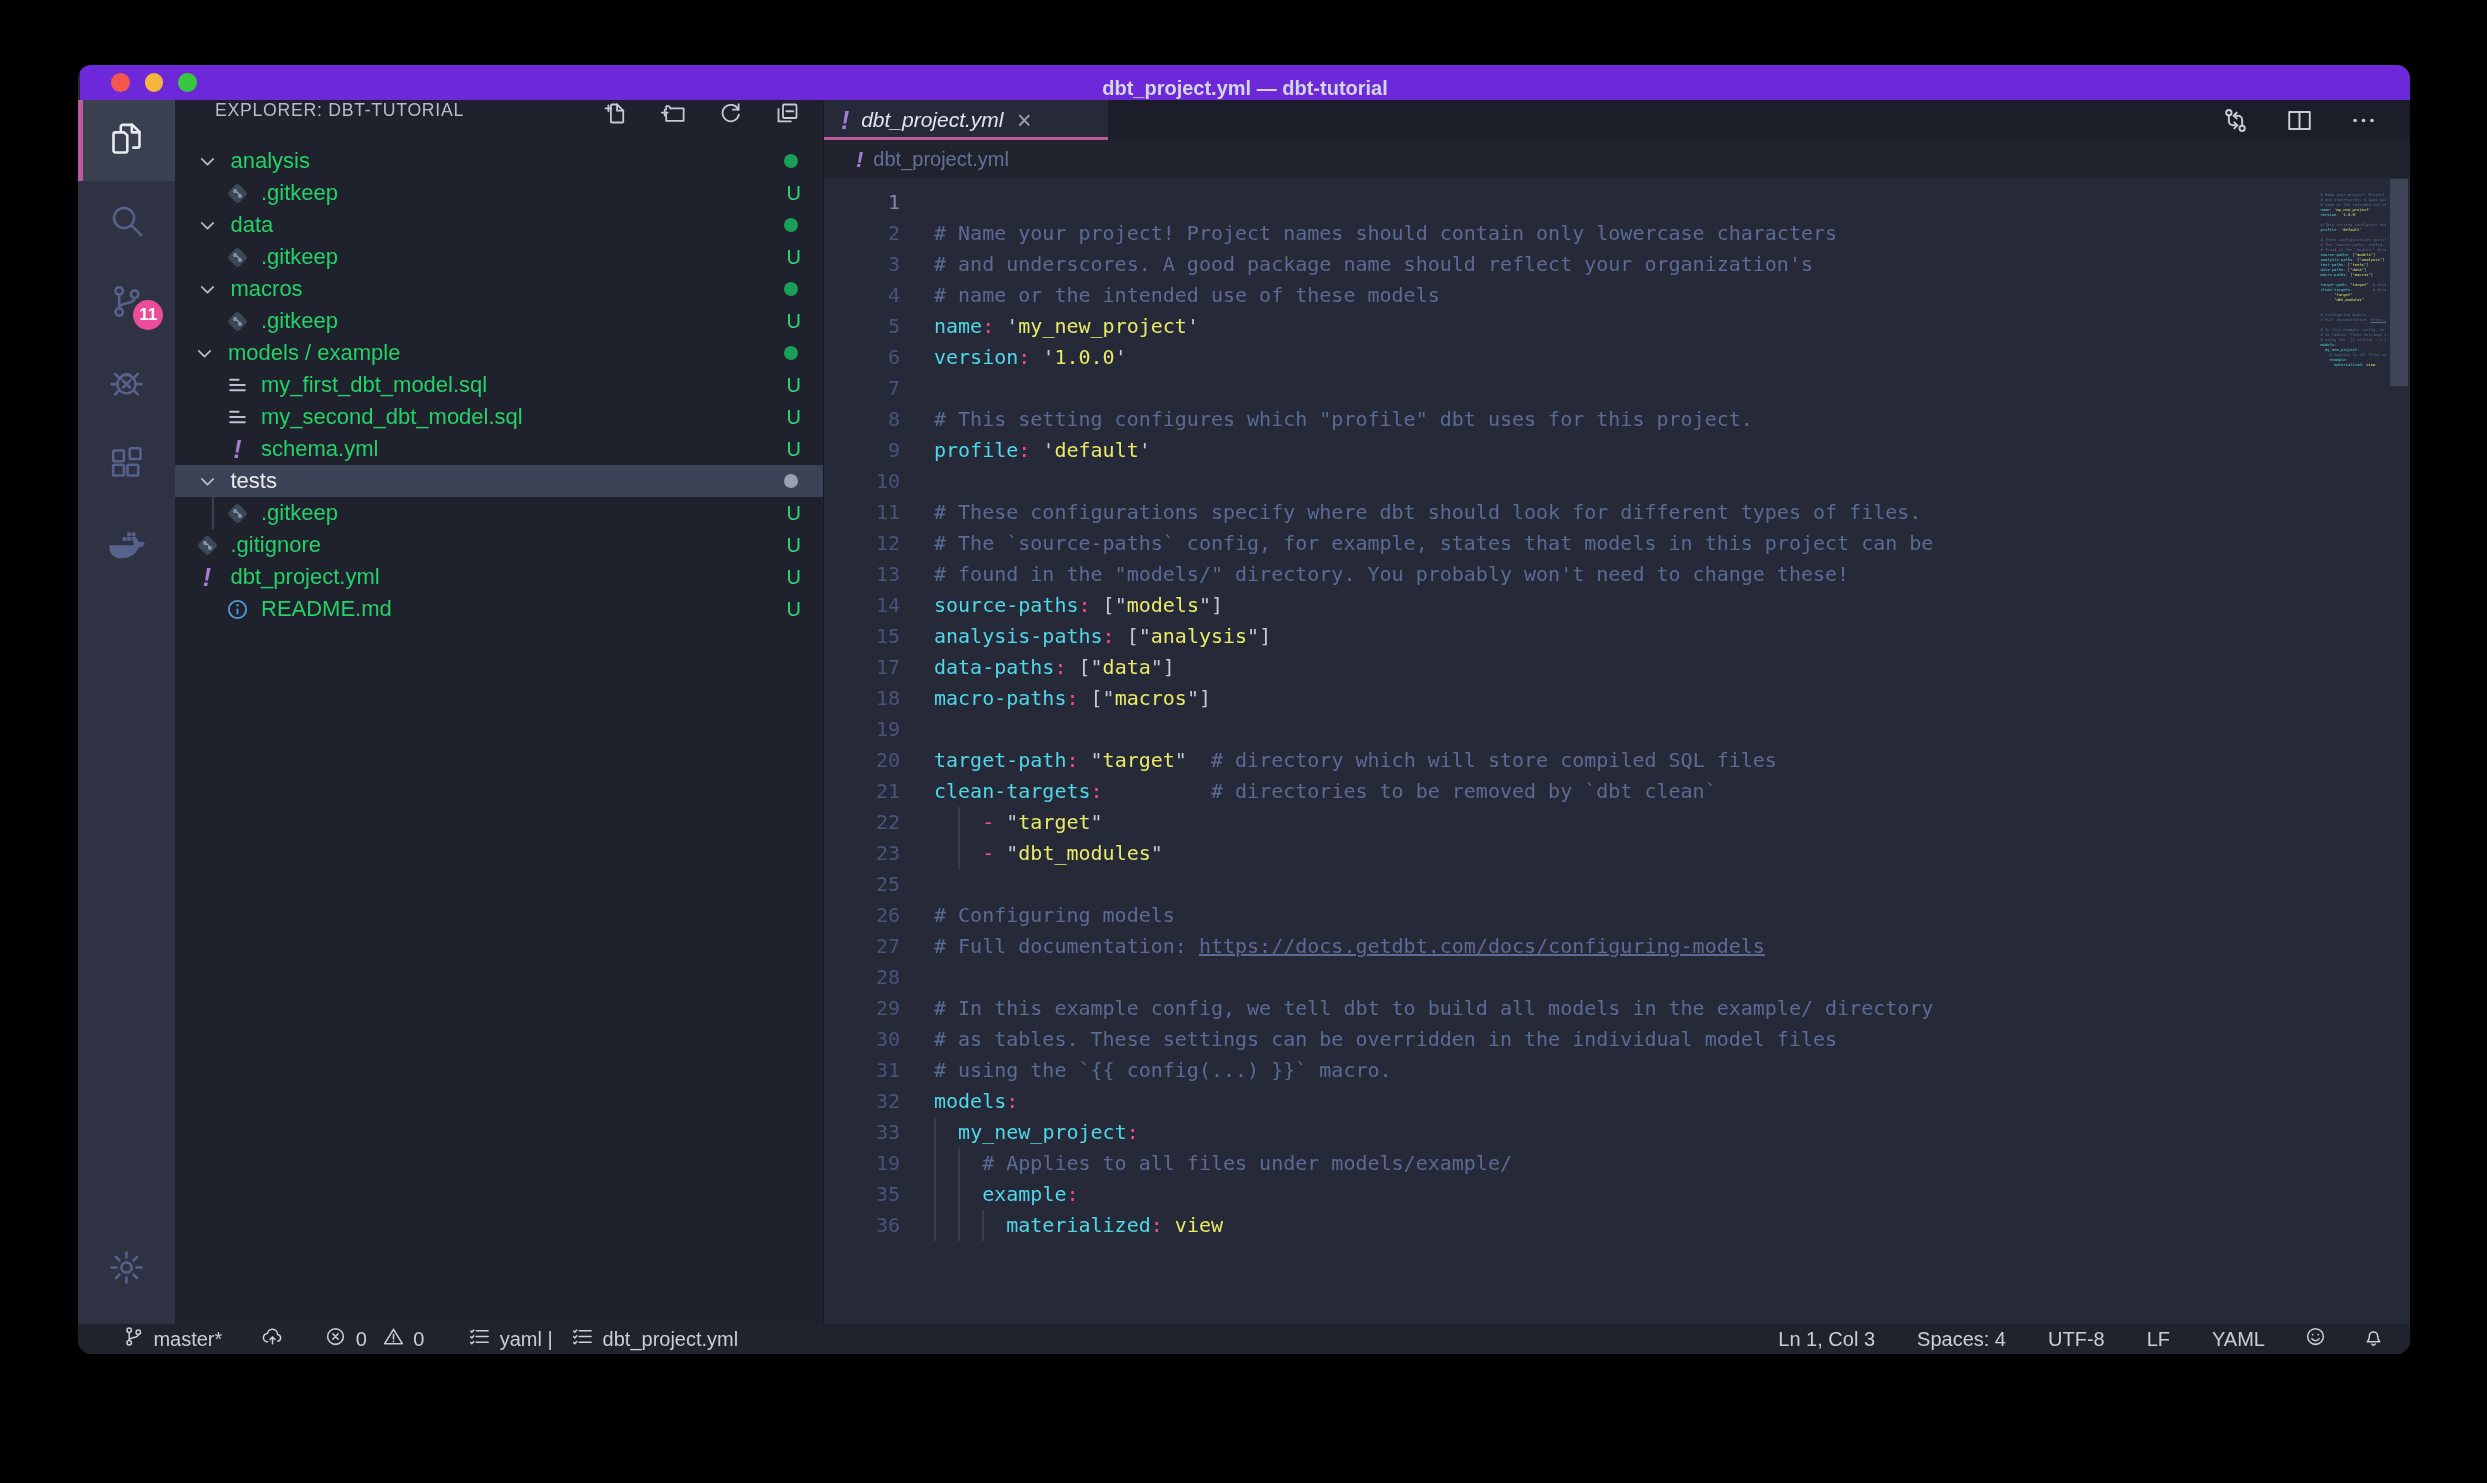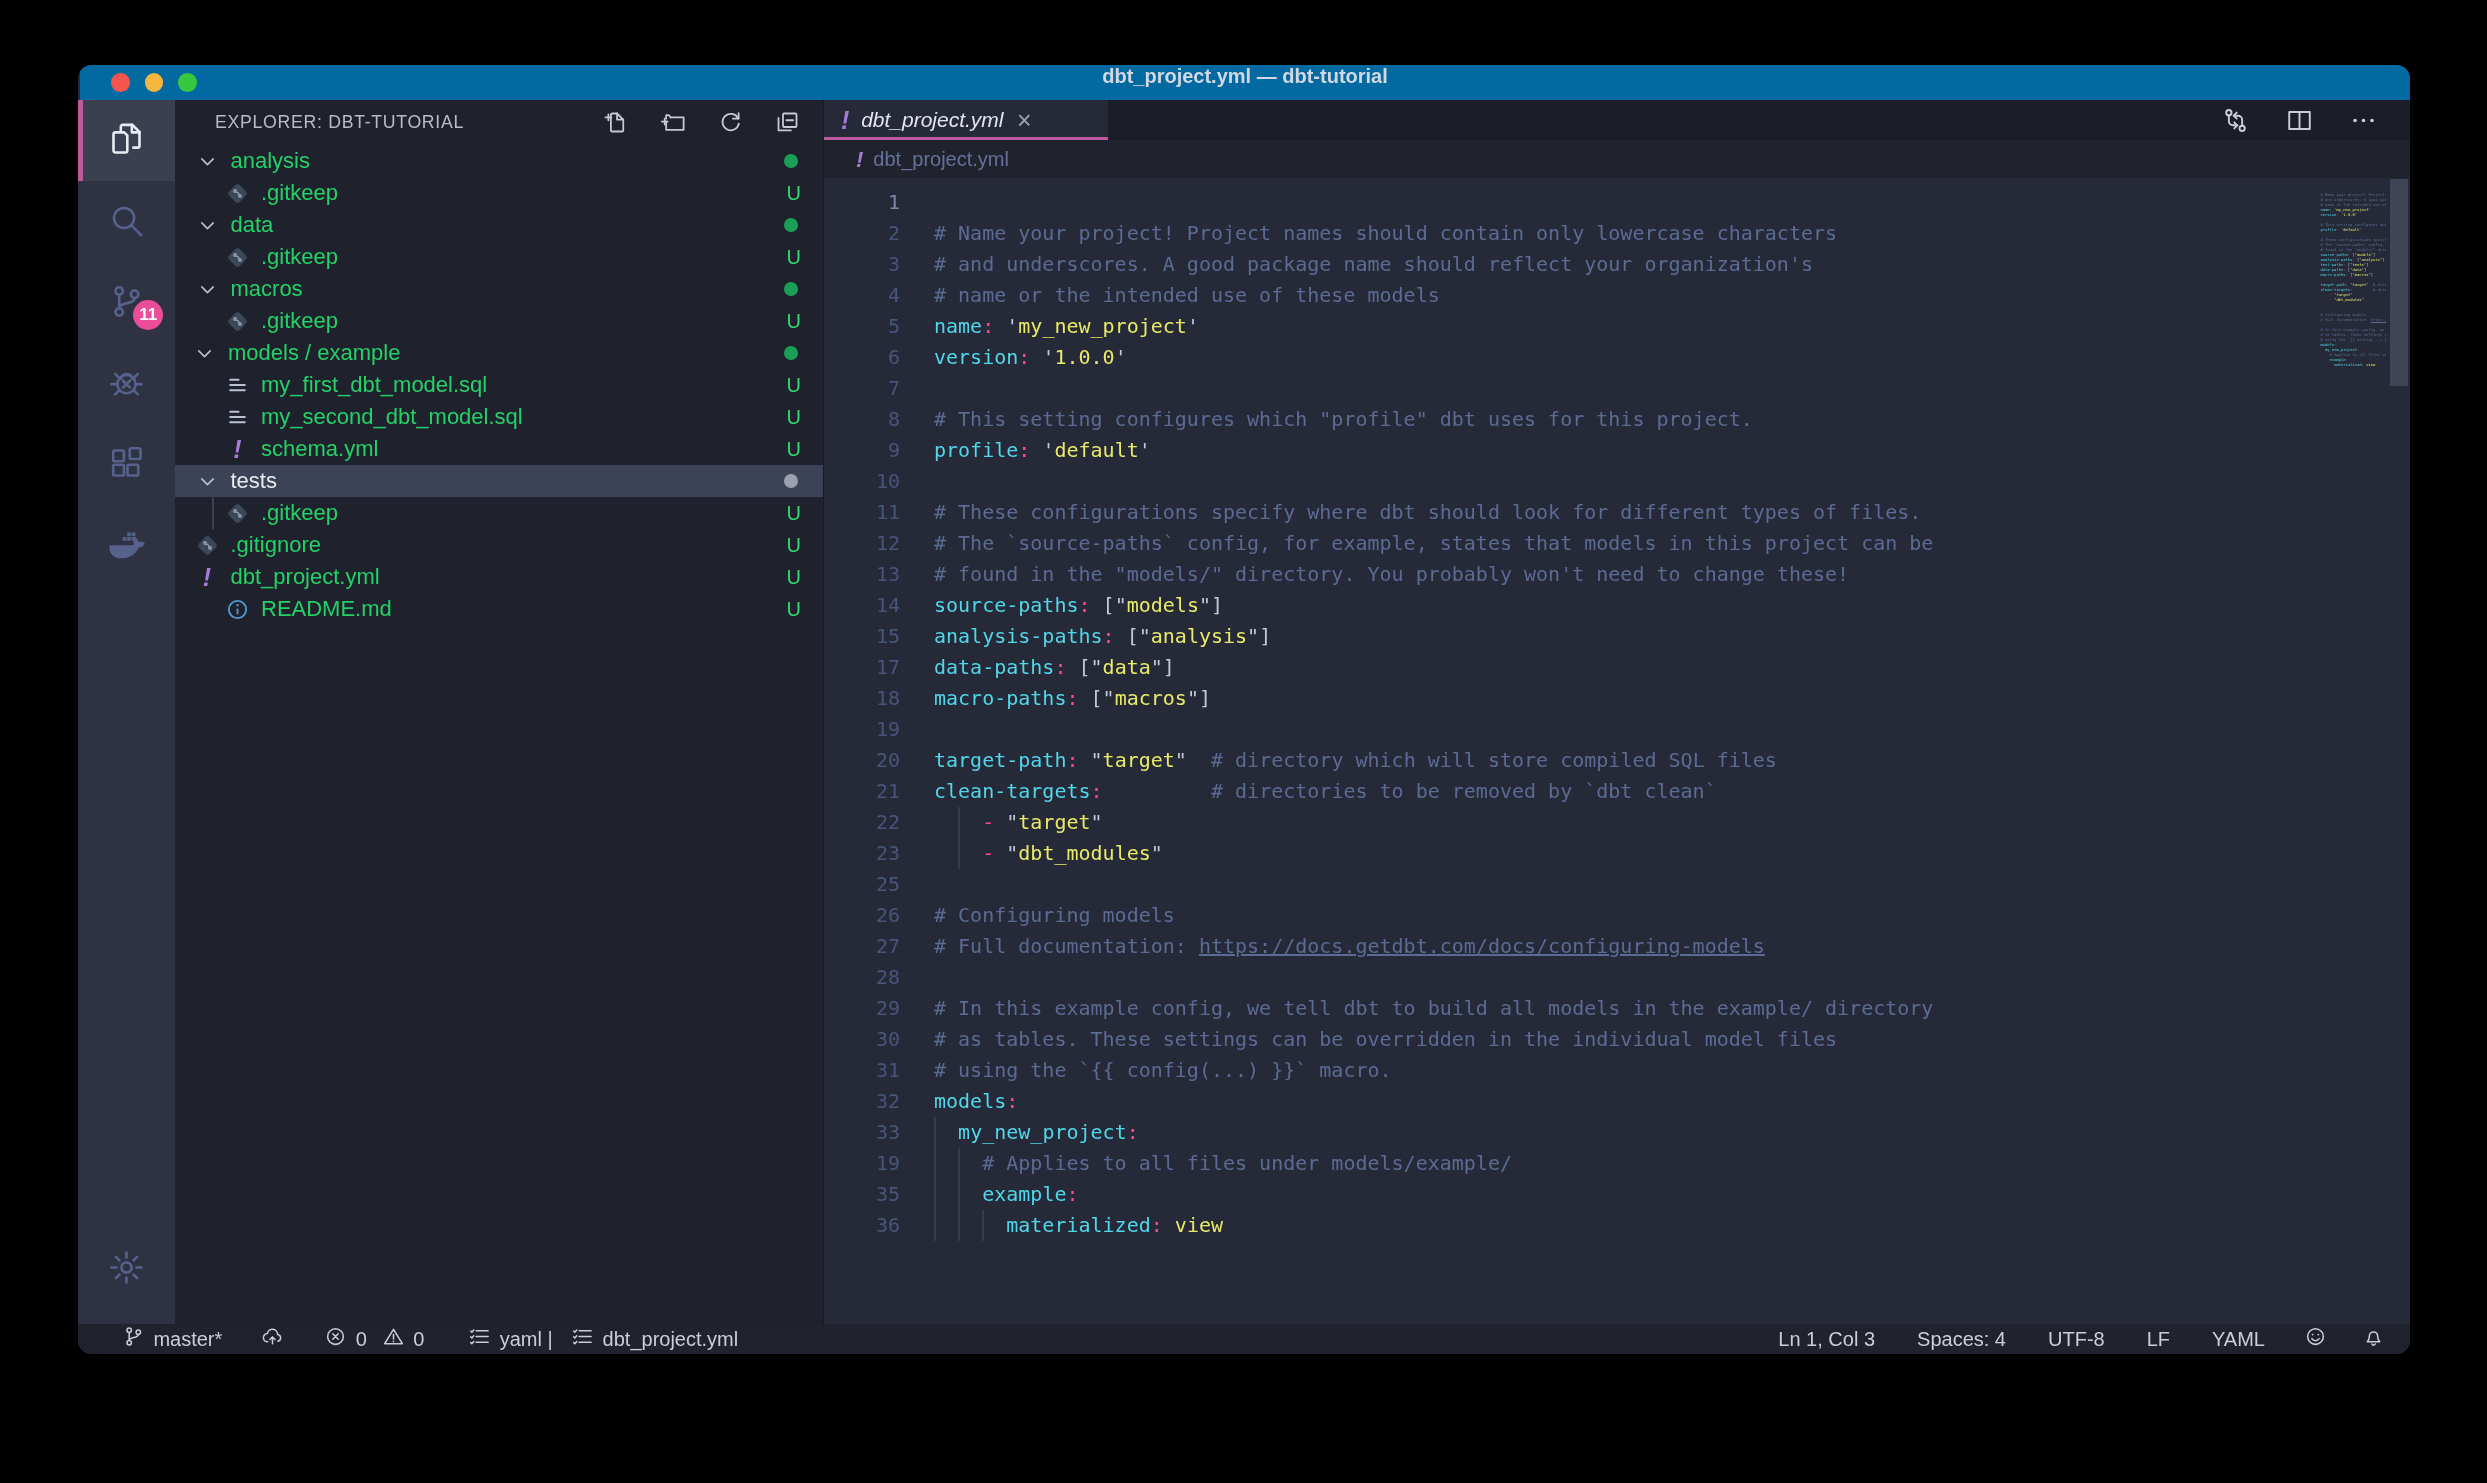--- a/index.html
+++ b/index.html
@@ -1,37 +1,37 @@
 <!DOCTYPE html>
 <html style="font-size:13.5px"><head>
 <meta charset="utf-8">
 <style>
   html,body{margin:0;padding:0;background:#000;}
   .stage{position:relative;width:2487px;height:1484px;background:#000;overflow:hidden;
          font-family:"Liberation Sans","DejaVu Sans",sans-serif;}
   .window{position:absolute;left:78px;top:65px;width:2332px;height:1289px;background:#262a38;
           border-radius:13.5px;overflow:hidden;box-shadow:0 34px 101px rgba(0,0,0,.8);}
   
-  .titlebar{position:absolute;left:2px;top:0;right:0;height:35px;background:#0369a1;display:flex;align-items:flex-start;}
+  .titlebar{position:absolute;left:2px;top:0;right:0;height:35px;background:#6d28d9;display:flex;align-items:flex-end;}
   .lights{position:absolute;left:31px;top:0;height:35px;display:flex;align-items:center;gap:15px;}
   .light{width:18.5px;height:18.5px;border-radius:50%;}
   .title{width:100%;text-align:center;font-size:20px;color:#d3d7e1;font-weight:600;}
   
   .body{position:absolute;left:0;top:35px;right:0;bottom:30px;display:flex;}
   
   .activitybar{width:97px;background:#2e3242;flex:none;display:flex;flex-direction:column;justify-content:space-between;}
   .ab-item{position:relative;height:81px;display:flex;align-items:center;justify-content:center;color:#56628c;}
   .ab-item.active{background:#3b4051;color:#e9ebf3;}
   .ab-item.active::before{content:"";position:absolute;left:0;top:0;bottom:0;width:5px;background:#bc5a9e;}
   .ab-item svg{width:39px;height:39px;}
   .ab-badge{position:absolute;right:11.8px;bottom:13.5px;min-width:30px;height:30px;border-radius:15px;background:#ec4d9b;
             color:#fff;font-size:17px;font-weight:700;display:flex;align-items:center;justify-content:center;}
   
   .sidebar{width:648px;background:#1f222d;flex:none;position:relative;border-right:0.8px solid #171a23;}
-  .sb-head{height:45px;display:flex;align-items:center;padding:0 22px 0 40px;}
+  .sb-head{height:45px;display:flex;padding:0 22px 0 40px;}
   .sb-title{font-size:17.7px;letter-spacing:0.7px;color:#b7bcc8;flex:1;}
   .sb-actions{display:flex;gap:30px;}
   .sb-actions span{width:27px;height:27px;color:#c6cad6;display:block;}
   .sb-actions svg{width:27px;height:27px;}
   .tree{position:absolute;top:45px;left:0;right:0;}
   .row{height:32px;display:flex;align-items:center;position:relative;color:#24d167;}
   .row.selected{background:#3d4356;}
   .row .ico{width:27px;height:27px;flex:none;display:flex;align-items:center;justify-content:center;}
   .row .ico svg{width:25px;height:25px;}
   .row .lbl{font-size:22px;margin-left:10px;white-space:nowrap;}

